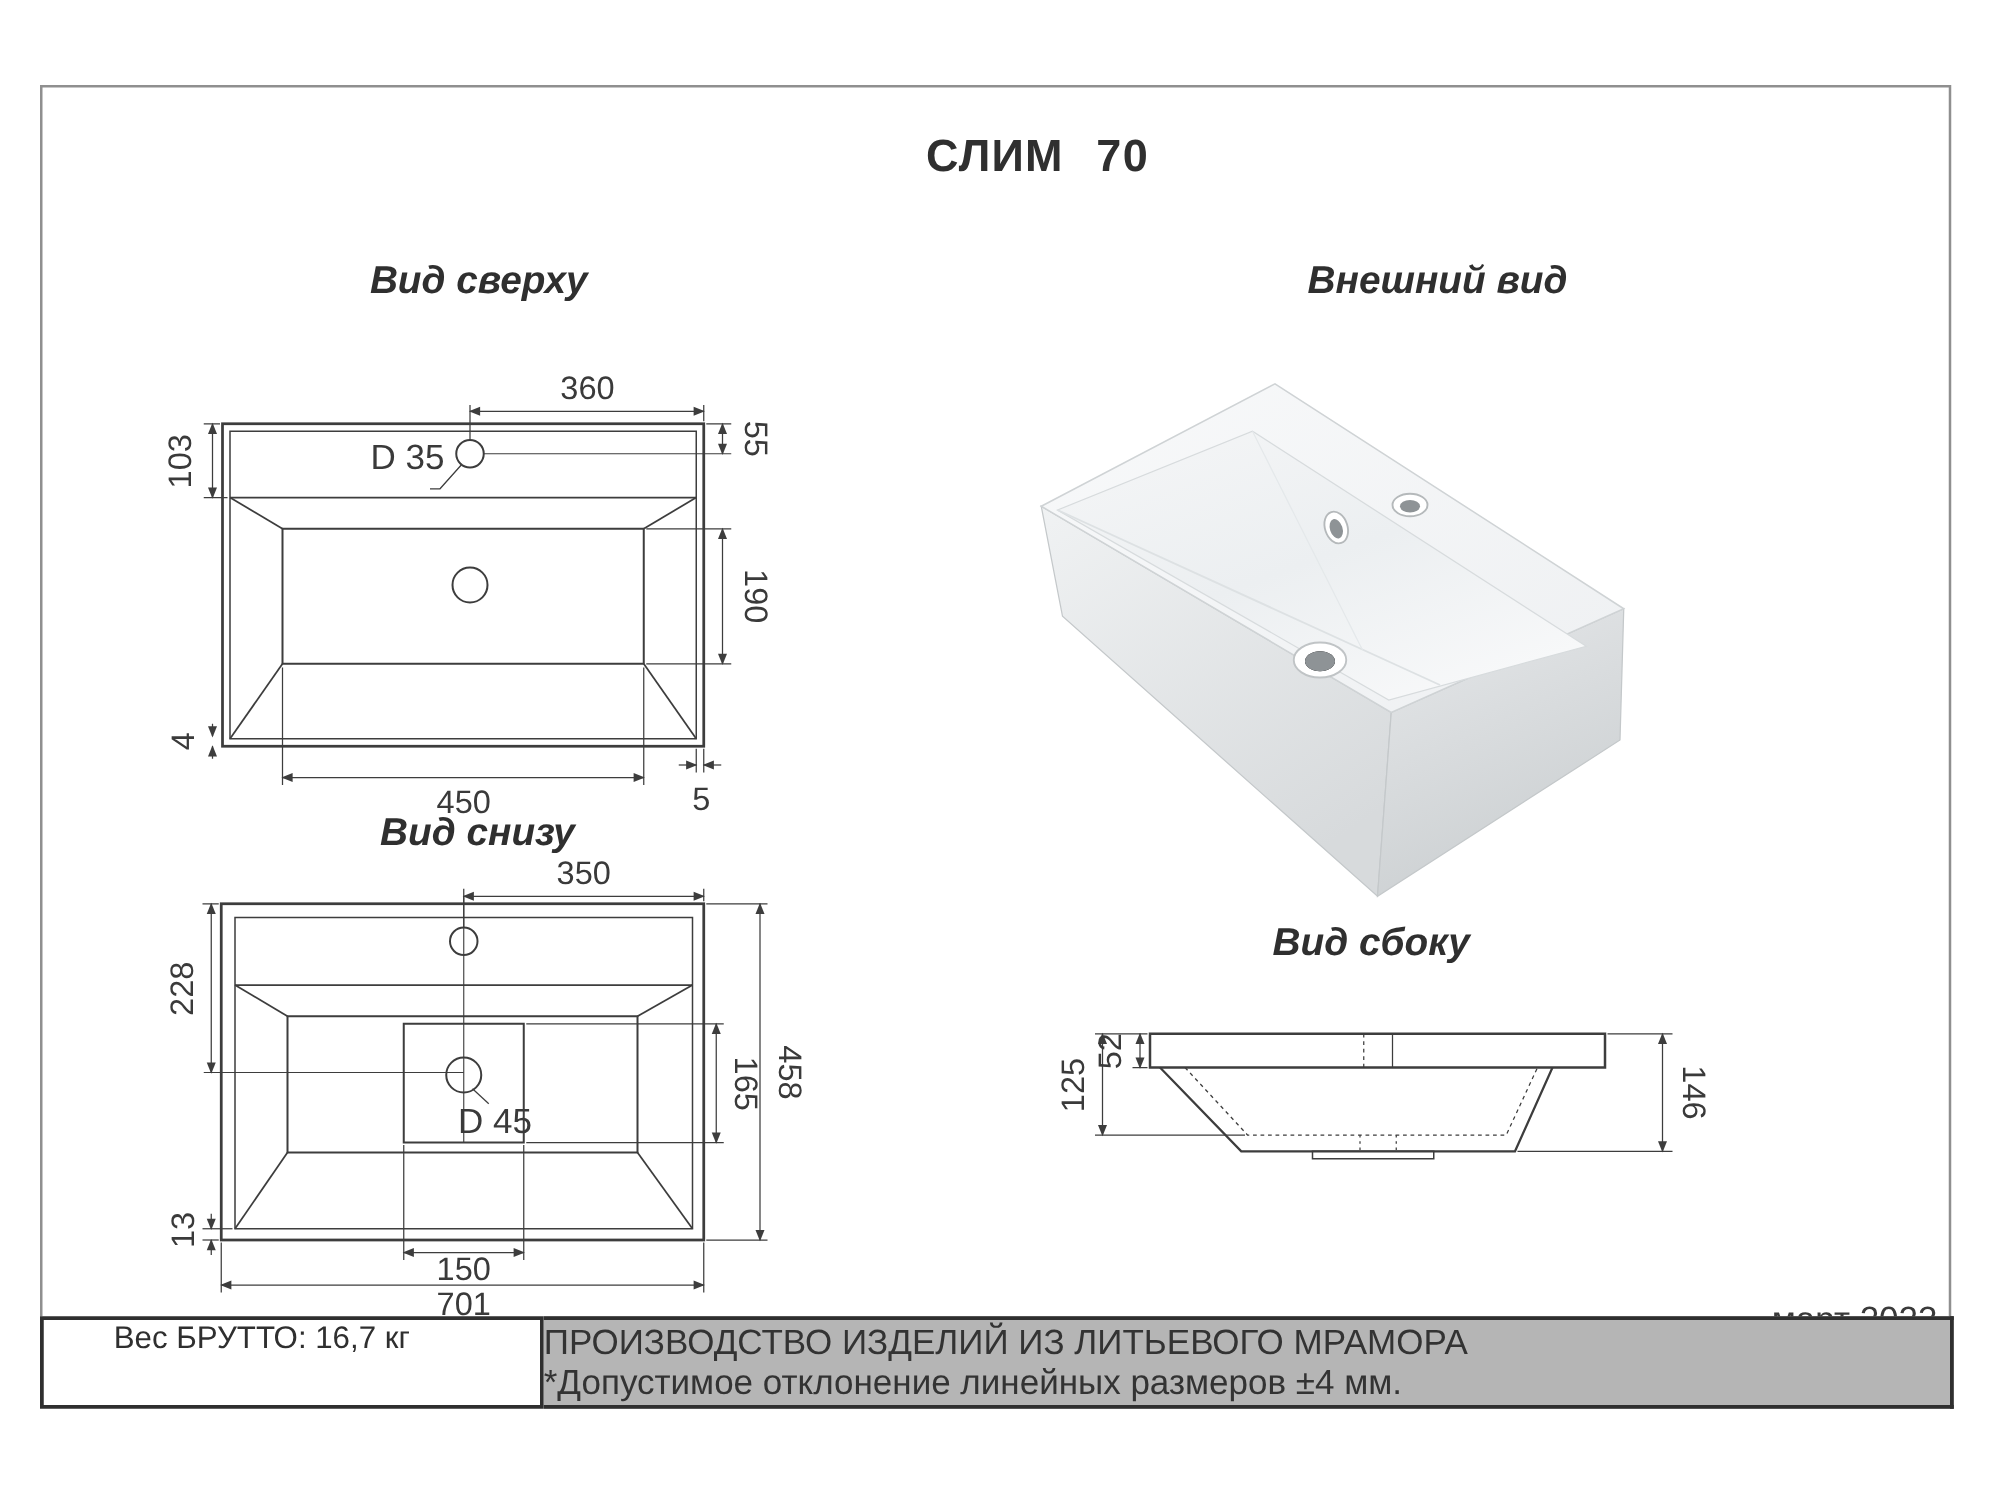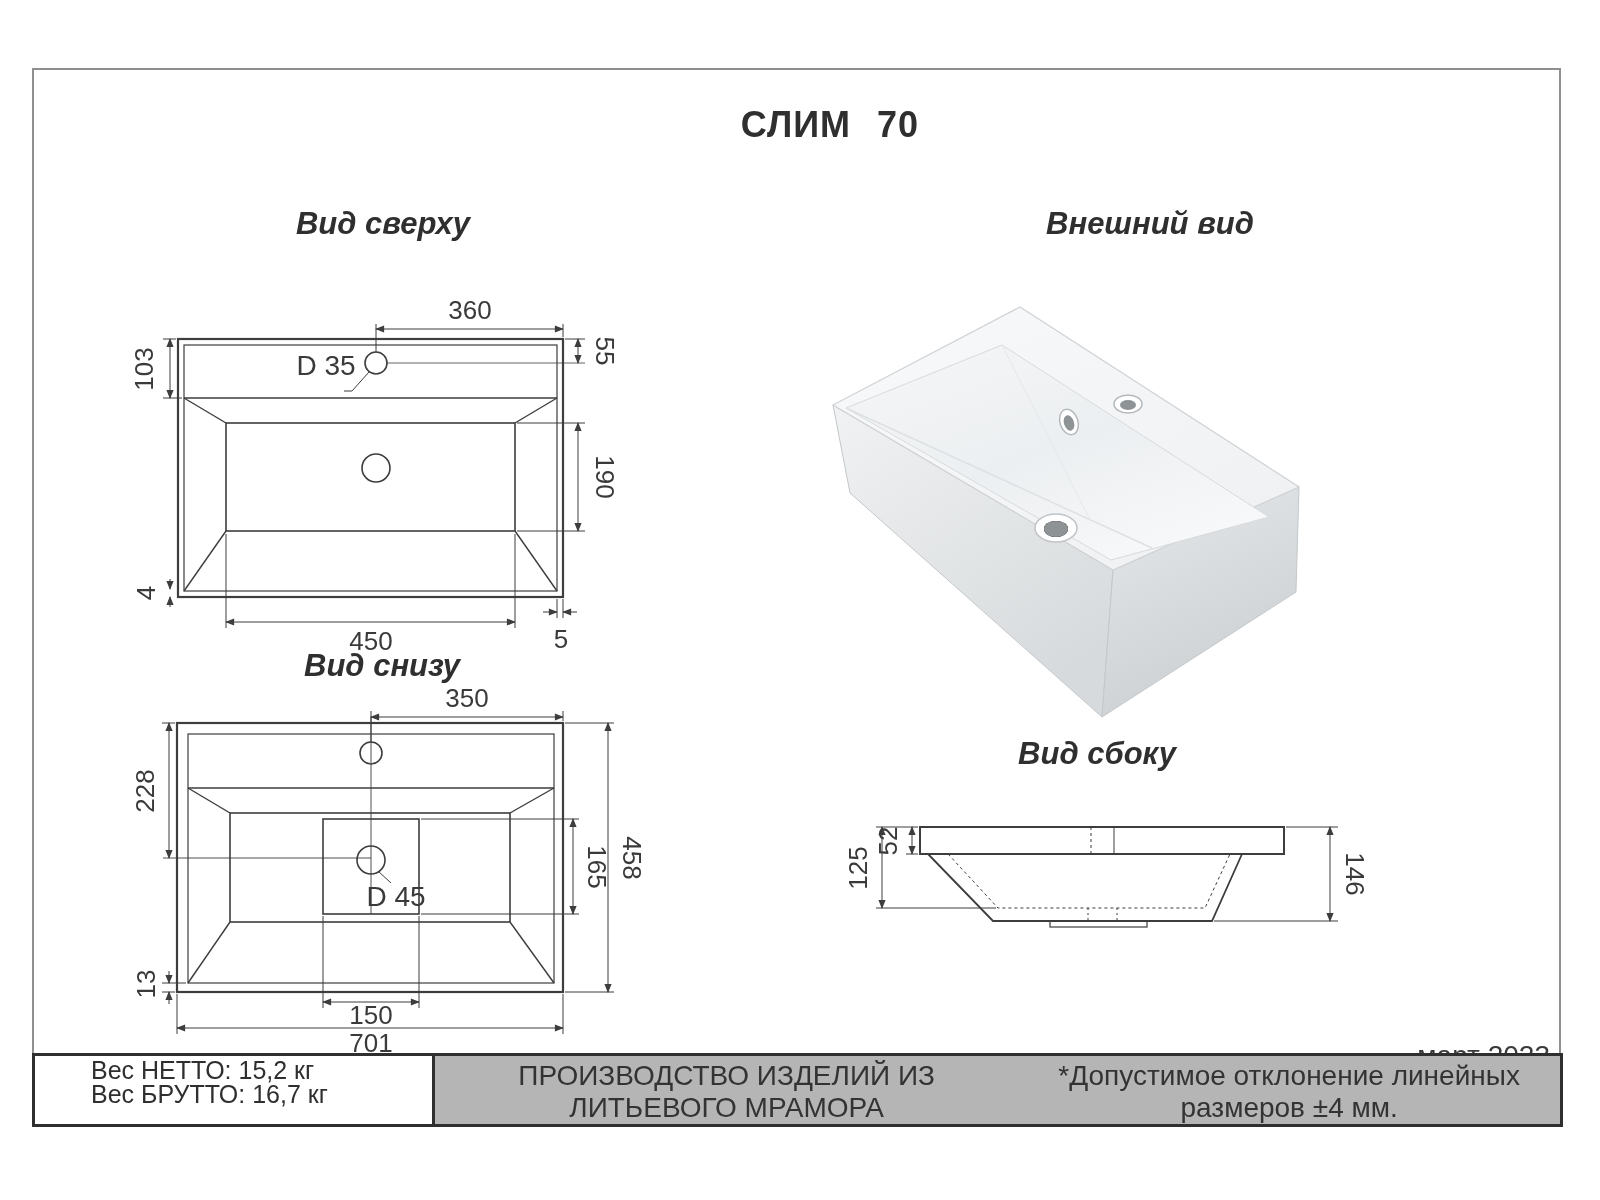--- a/index.html
+++ b/index.html
@@ -31,21 +31,21 @@
     font-size:28px;color:#3a3a3a;
   }
   .footer-left{
     left:32px;top:1053px;width:403px;height:74px;box-sizing:border-box;
     border:3px solid #2f2f2f;background:#ffffff;
     padding:2px 0 0 56px;font-size:25px;line-height:24px;color:#2f2f2f;
   }
   .footer-right{
     left:435px;top:1053px;width:1128px;height:74px;box-sizing:border-box;
     border:3px solid #2f2f2f;border-left:none;background:#b5b5b5;
-    display:flex;flex-direction:row;justify-content:center;align-items:flex-end;
+    display:flex;flex-direction:column;justify-content:center;align-items:flex-start;
     font-size:28px;line-height:32px;color:#333333;text-align:center;
   }
   svg text{
     font-family:"Liberation Sans","DejaVu Sans",sans-serif;
     fill:#3a3a3a;font-size:26px;
   }
   svg text.lbl{font-size:28px;}
 </style>
 </head>
 <body>
@@ -227,20 +227,19 @@
     <line x1="1330" y1="827" x2="1330" y2="921" marker-start="url(#arw)" marker-end="url(#arw)"></line>
   </g>
   <text x="897" y="841" text-anchor="middle" transform="rotate(-90 897 841)">52</text>
   <text x="867" y="868" text-anchor="middle" transform="rotate(-90 867 868)">125</text>
   <text x="1346" y="874" text-anchor="middle" transform="rotate(90 1346 874)">146</text>
 </svg>
 
 <div class="abs date-note">март 2023</div>
 
 <div class="abs footer-left">
-  <div>Вес НЕТТО: 15,2 кг</div>
   <div>Вес БРУТТО: 16,7 кг</div>
 </div>
 
 <div class="abs footer-right">
   <div>ПРОИЗВОДСТВО ИЗДЕЛИЙ ИЗ ЛИТЬЕВОГО МРАМОРА</div>
   <div>*Допустимое отклонение линейных размеров ±4 мм.</div>
 </div>
 
 </body></html>

